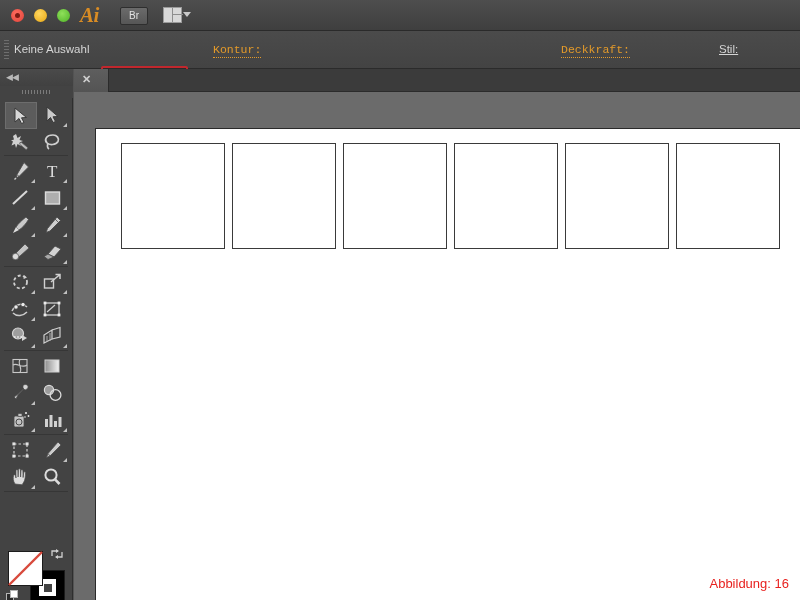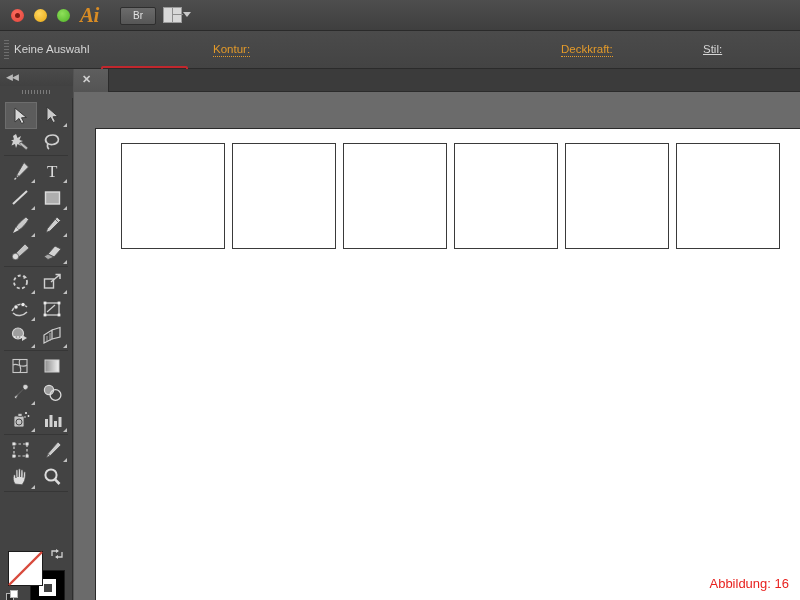--- a/index.html
+++ b/index.html
@@ -34,21 +34,21 @@
   .tl-max { left: 57px; background: radial-gradient(circle at 40% 35%, #8fe05a, #4fb327); }
 
   .ai-logo {
     position: absolute; left: 80px; top: 3px;
     font-size: 21px; font-weight: bold; font-style: italic;
     color: #d98c24; letter-spacing: -0.5px;
     font-family: "Liberation Serif", serif;
   }
   .br-btn {
     position: absolute; left: 120px; top: 7px;
-    width: 36px; height: 18px;
+    width: 28px; height: 18px;
     background: linear-gradient(#6b6b6b, #565656);
     border: 1px solid #2e2e2e; border-radius: 2px;
     color: #e2e2e2; font-size: 10px; text-align: center; line-height: 16px;
   }
   .arrange-btn {
     position: absolute; left: 163px; top: 6px;
     width: 28px; height: 20px;
   }
   .arrange-btn .glyph {
     position: absolute; left: 0; top: 1px;
@@ -79,20 +79,21 @@
     background: repeating-linear-gradient(#6e6e6e, #6e6e6e 1px, transparent 1px, transparent 3px);
   }
   .cb-label {
     position: absolute; color: #d5d5d5; font-size: 11.5px; top: 12px;
   }
   .lbl-noselect { left: 14px; }
   .lbl-orange {
     color: #e39a2a; font-size: 11.5px;
     border-bottom: 1px dotted #e39a2a;
     padding-bottom: 1px;
+    font-family: Liberation Mono, monospace;
   }
   .swatch-box {
     position: absolute; background: #ffffff;
     border: 1px solid #1d1d1d;
   }
   .dd-btn {
     position: absolute;
     background: linear-gradient(#606060, #4d4d4d);
     border: 1px solid #262626; border-radius: 2px;
   }
@@ -325,21 +326,21 @@
       </div>
 
     <div class="cb-sep" style="left:556px;"></div>
 
     <div class="cb-label lbl-orange" style="left:561px; top:12px;">Deckkraft:</div>
     <div class="field" style="left:616px; top:41px; width:62px; height:20px;">100%</div>
     <div class="dd-btn" style="left:679px; top:41px; width:19px; height:20px;">
         <div class="caret"></div>
       </div>
 
-    <div class="cb-label" style="left:703px; top:12px;text-decoration:underline;">Stil:</div>
+    <div class="cb-label" style="left:719px; top:12px;text-decoration:underline;">Stil:</div>
     <div class="swatch-box" style="left:727px; top:41px; width:23px; height:20px; background:#e9e9e9;"></div>
     <div class="dd-btn" style="left:751px; top:41px; width:17px; height:20px;">
         <div class="caret"></div>
       </div>
 
     <div class="cb-sep" style="left:775px;"></div>
     <div class="do-btn">Do</div>
   </div>
 
   <div class="tabbar">

